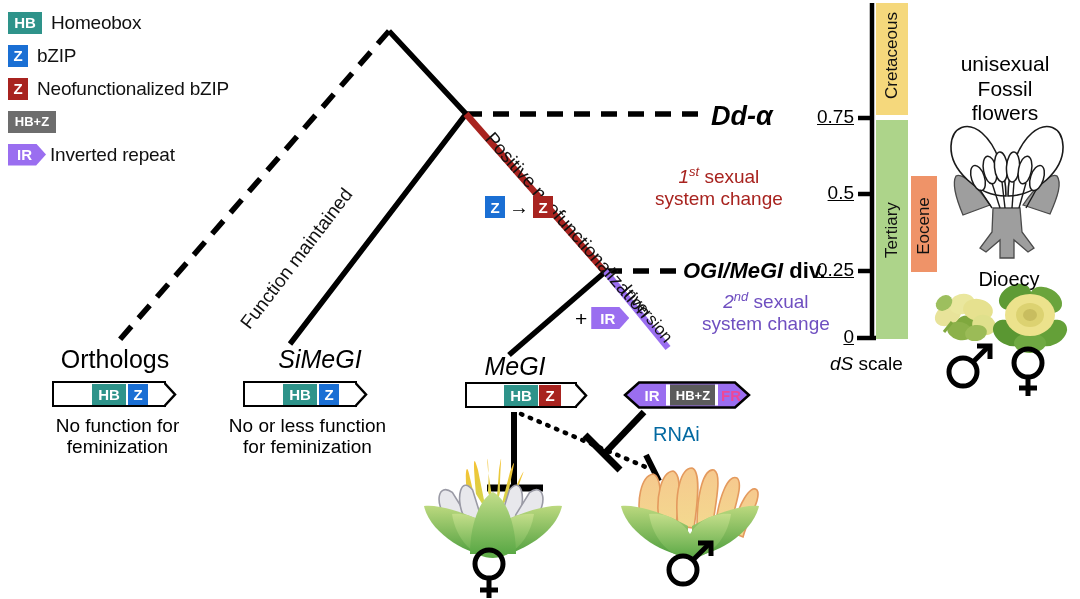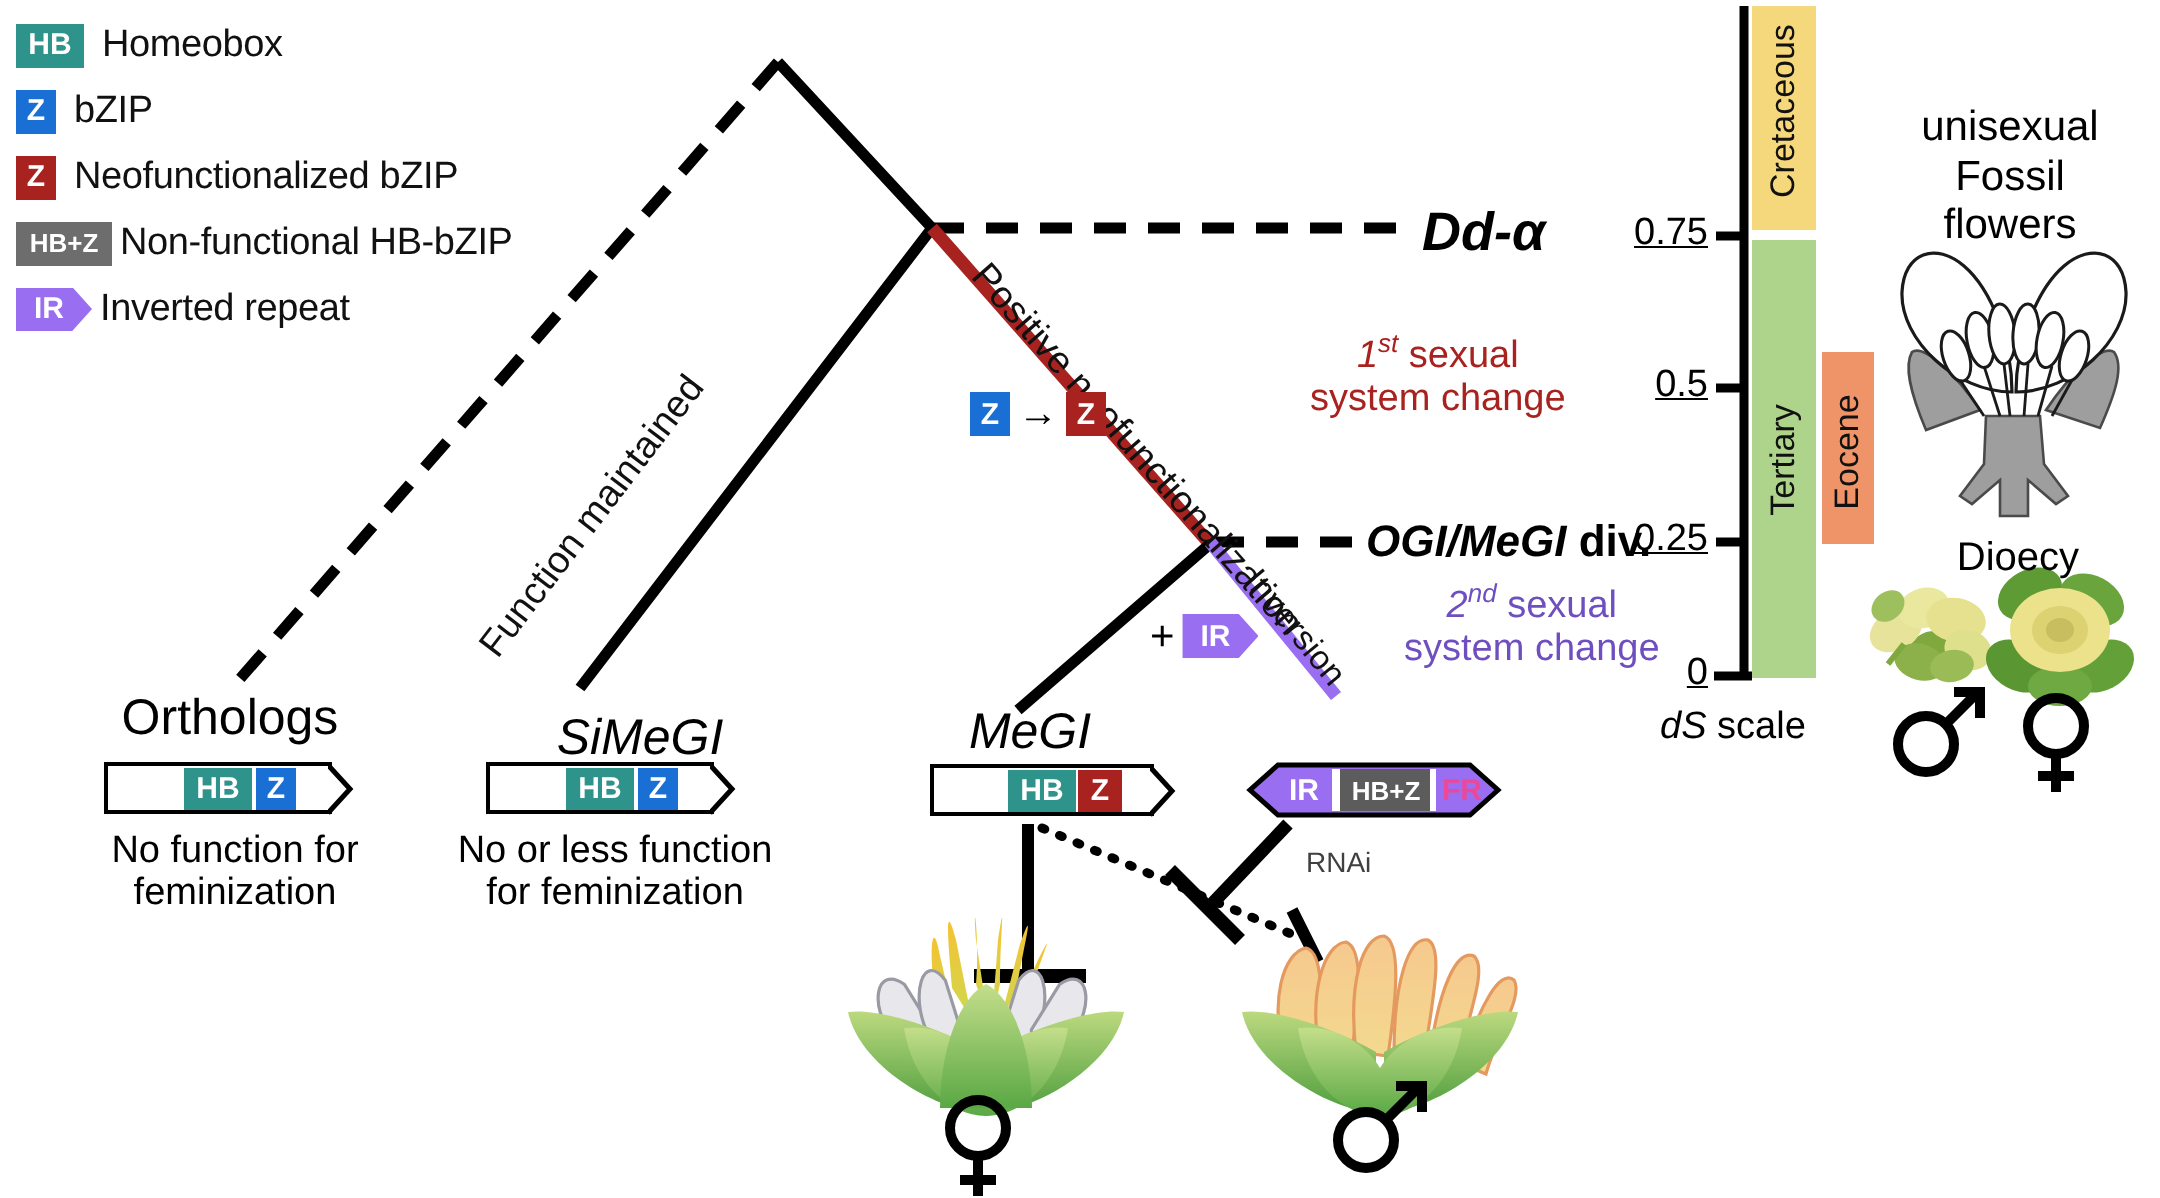--- a/index.html
+++ b/index.html
@@ -57,21 +57,21 @@
 
   
   .fossil-txt{position:absolute;font-size:21px;color:#000;text-align:center;line-height:1.17;white-space:nowrap;}
   .dioecy-txt{position:absolute;font-size:20px;color:#000;text-align:center;white-space:nowrap;}
 
   .zarrow{position:absolute;display:flex;align-items:center;gap:4px;}
   .zarrow .ar{font-size:20px;color:#000;line-height:1;}
   .plusir{position:absolute;display:flex;align-items:center;gap:4px;}
   .plusir .plus{font-size:21px;color:#000;line-height:1;}
 
-  .rnai{position:absolute;font-size:14px;color:#404040;white-space:nowrap;}
+  .rnai{position:absolute;font-size:20px;color:#0369a1;white-space:nowrap;}
 </style>
 </head>
 <body>
 
 <div id="root">
 
   <svg class="abs" style="left:0;top:0;" width="1080" height="599">
 
     <path d="M 389 31 L 116 344" stroke="#000" stroke-width="5.5" fill="none" stroke-dasharray="17 11" stroke-linecap="butt"></path>
 
@@ -245,21 +245,20 @@
     <div class="legend-row">
       <span class="chip chip-z">Z</span>
       <span class="legend-label">bZIP</span>
     </div>
     <div class="legend-row">
       <span class="chip chip-zn">Z</span>
       <span class="legend-label">Neofunctionalized bZIP</span>
     </div>
     <div class="legend-row">
       <span class="chip chip-hbz">HB+Z</span>
-      <span class="legend-label" style="margin-left:4px;">Non-functional HB-bZIP</span>
     </div>
     <div class="legend-row">
       <span class="chip chip-ir">IR</span>
       <span class="legend-label" style="margin-left:4px;">Inverted repeat</span>
     </div>
   </div>
 
   <div class="branch-txt" style="left:236px;top:320px;transform:rotate(-52.6deg);">Function maintained</div>
   <div class="branch-txt" style="left:497px;top:128px;transform:rotate(48.7deg);">Positive neofunctionalization</div>
   <div class="branch-txt" style="left:633px;top:281px;transform:rotate(50.7deg);font-size:17px;">Inversion</div>
@@ -297,21 +296,21 @@
     <div class="seg zb" style="left:76px;width:20px;">Z</div>
     <svg class="tip" viewBox="0 0 18 27">
       <path d="M 0 1.5 L 11 13.5 L 0 25.5" fill="none" stroke="#000" stroke-width="2.5"></path>
     </svg>
   </div>
   <div class="gene-cap" style="left:10px;top:415px;width:215px;">
     <div>No function for</div>
     <div>feminization</div>
   </div>
 
-  <div class="gene-title ital" style="left:240px;top:355px;width:160px;">SiMeGI</div>
+  <div class="gene-title ital" style="left:240px;top:345px;width:160px;">SiMeGI</div>
   <div class="gene" style="left:243px;top:381px;width:130px;">
     <div class="body"></div>
     <div class="seg hb" style="left:40px;width:34px;">HB</div>
     <div class="seg zb" style="left:76px;width:20px;">Z</div>
     <svg class="tip" viewBox="0 0 18 27">
       <path d="M 0 1.5 L 11 13.5 L 0 25.5" fill="none" stroke="#000" stroke-width="2.5"></path>
     </svg>
   </div>
   <div class="gene-cap" style="left:200px;top:415px;width:215px;">
     <div>No or less function</div>

